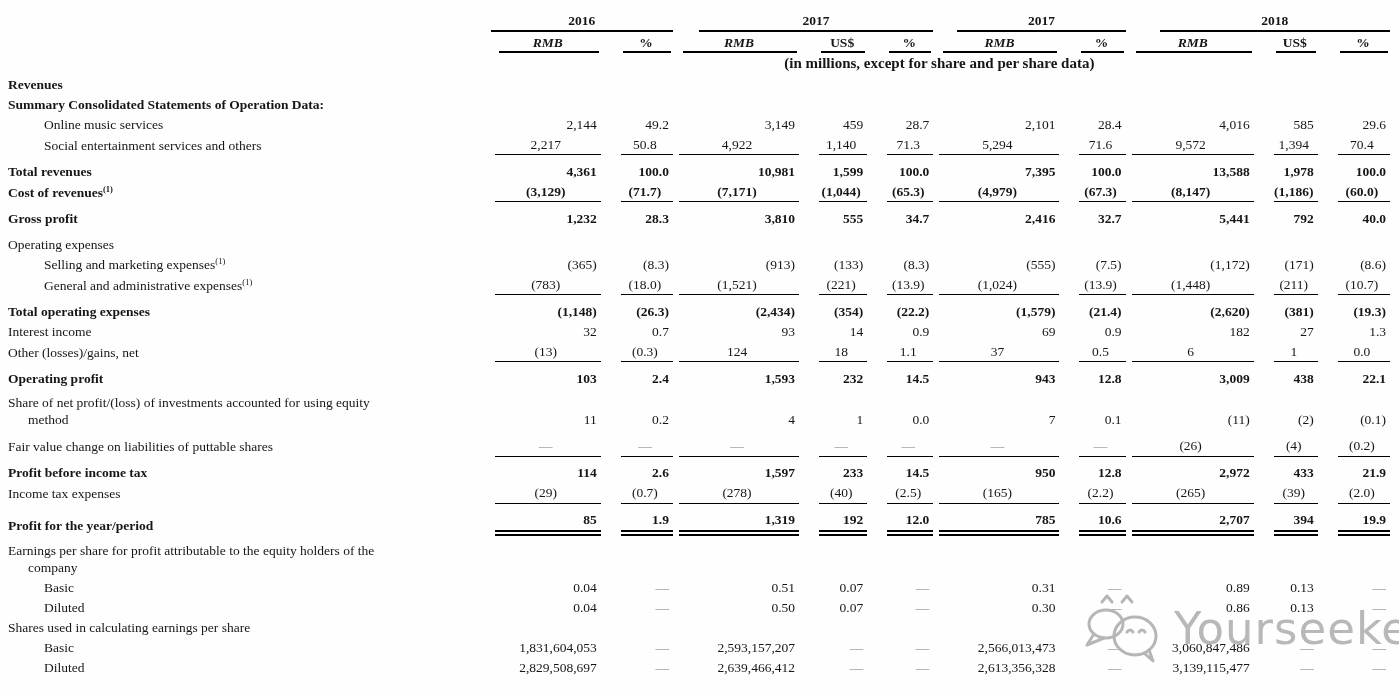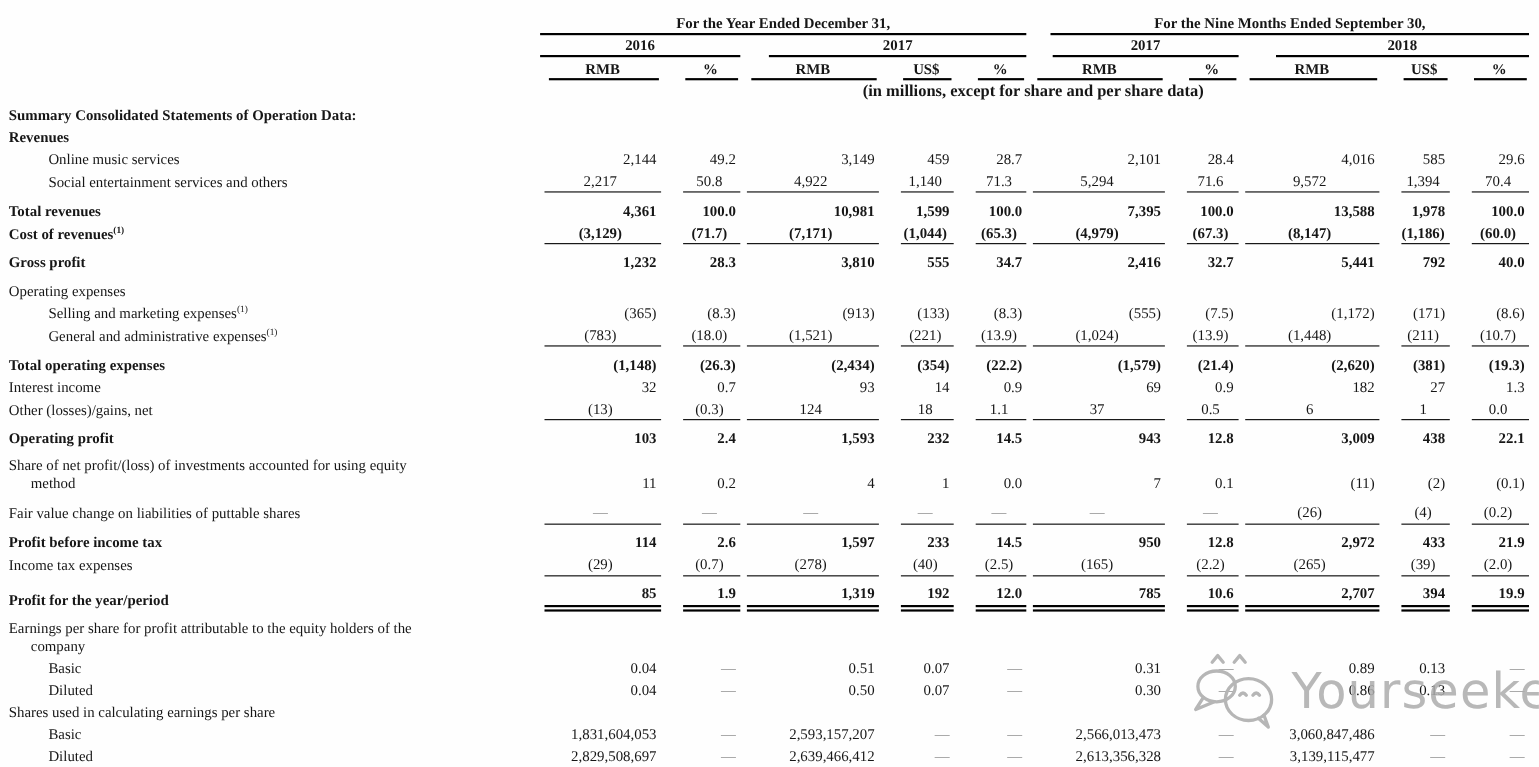--- a/index.html
+++ b/index.html
@@ -17,21 +17,21 @@
   thead th{font-weight:bold;}
   
   .grp{border-bottom:2px solid #000;text-align:center;line-height:17px;padding-bottom:1px;}
   .g1{margin-left:2px;}
   .g2{margin-left:22px;}
   .y1{margin-left:2px;}
   .y2{margin-left:26px;}
   .y3{margin-left:24px;}
   .y4{margin-left:34px;}
   .unit{border-bottom:2px solid #000;text-align:center;line-height:15px;padding:3px 2px 1px 0;}
-  .unit.w{margin-left:10px;margin-right:2px;}
+  .unit.w{margin-left:10px;margin-right:2px;font-style:italic;}
   .unit.n{margin-left:22px;margin-right:2px;}
   .note{text-align:center;font-size:15px;font-weight:bold;padding:2px 0 2px 0;}
   
   .lbl{padding-left:8px;line-height:17px;padding-top:1.5px;padding-bottom:1.5px;}
   .lbl.i1{padding-left:44px;}
   .lbl .l2{margin-left:20px;}
   .b{font-weight:bold;}
   .num{text-align:right;margin-left:12px;padding:1.5px 4px 1.5px 0;line-height:17px;min-height:17px;}
   .num.w{margin-left:6px;}
   .num.n{margin-left:20px;}
@@ -67,29 +67,20 @@
         <col style="width:66px">
       <col style="width:126px">
         <col style="width:66px">
         <col style="width:128px">
       <col style="width:64px">
         <col style="width:72px">
     </colgroup>
     <thead>
       <tr>
         <th></th>
-        <th colspan="5">
-          <div class="grp g1">For the Year Ended December 31,</div>
-        </th>
-        <th colspan="5">
-          <div class="grp g2">For the Nine Months Ended September 30,</div>
-        </th>
-      </tr>
-      <tr>
-        <th></th>
         <th colspan="2">
             <div class="grp y1">2016</div>
           </th>
         <th colspan="3">
             <div class="grp y2">2017</div>
           </th>
         <th colspan="2">
             <div class="grp y3">2017</div>
           </th>
         <th colspan="3">
@@ -129,54 +120,54 @@
             <div class="unit n">%</div>
           </th>
         </tr>
       <tr>
         <th></th>
         <th colspan="10" class="note">(in millions, except for share and per share data)</th>
       </tr>
     </thead>
     <tbody>
         <tr>
+          <td class="lbl b"><span>Revenues</span></td>
+          <td>
+            <div class="num w b"></div>
+          </td>
+          <td>
+            <div class="num n b"></div>
+          </td>
+          <td>
+            <div class="num w b"></div>
+          </td>
+          <td>
+            <div class="num n b"></div>
+          </td>
+          <td>
+            <div class="num n b"></div>
+          </td>
+          <td>
+            <div class="num w b"></div>
+          </td>
+          <td>
+            <div class="num n b"></div>
+          </td>
+          <td>
+            <div class="num w b"></div>
+          </td>
+          <td>
+            <div class="num n b"></div>
+          </td>
+          <td>
+            <div class="num n b"></div>
+          </td>
+        </tr>
+        <tr>
           <td class="lbl b"><span>Summary Consolidated Statements of Operation Data:</span></td>
-          <td>
-            <div class="num w b"></div>
-          </td>
-          <td>
-            <div class="num n b"></div>
-          </td>
-          <td>
-            <div class="num w b"></div>
-          </td>
-          <td>
-            <div class="num n b"></div>
-          </td>
-          <td>
-            <div class="num n b"></div>
-          </td>
-          <td>
-            <div class="num w b"></div>
-          </td>
-          <td>
-            <div class="num n b"></div>
-          </td>
-          <td>
-            <div class="num w b"></div>
-          </td>
-          <td>
-            <div class="num n b"></div>
-          </td>
-          <td>
-            <div class="num n b"></div>
-          </td>
-        </tr>
-        <tr>
-          <td class="lbl b"><span>Revenues</span></td>
           <td>
             <div class="num w b"></div>
           </td>
           <td>
             <div class="num n b"></div>
           </td>
           <td>
             <div class="num w b"></div>
           </td>
           <td>

